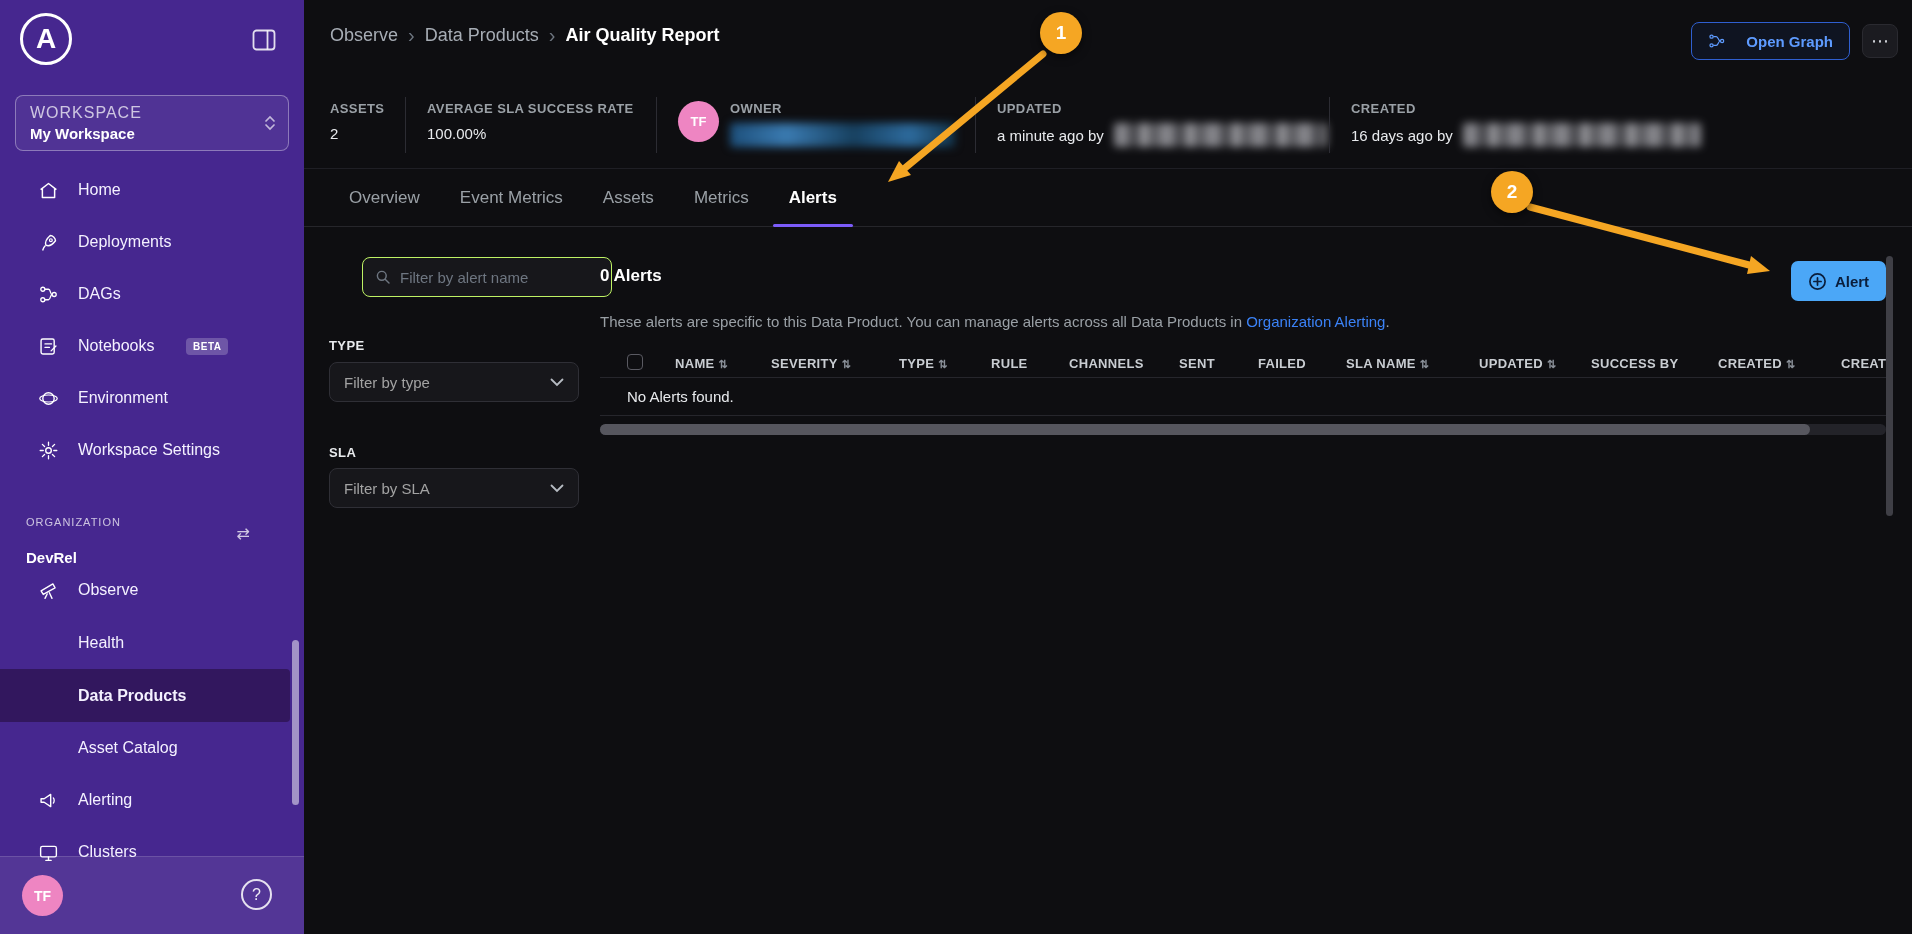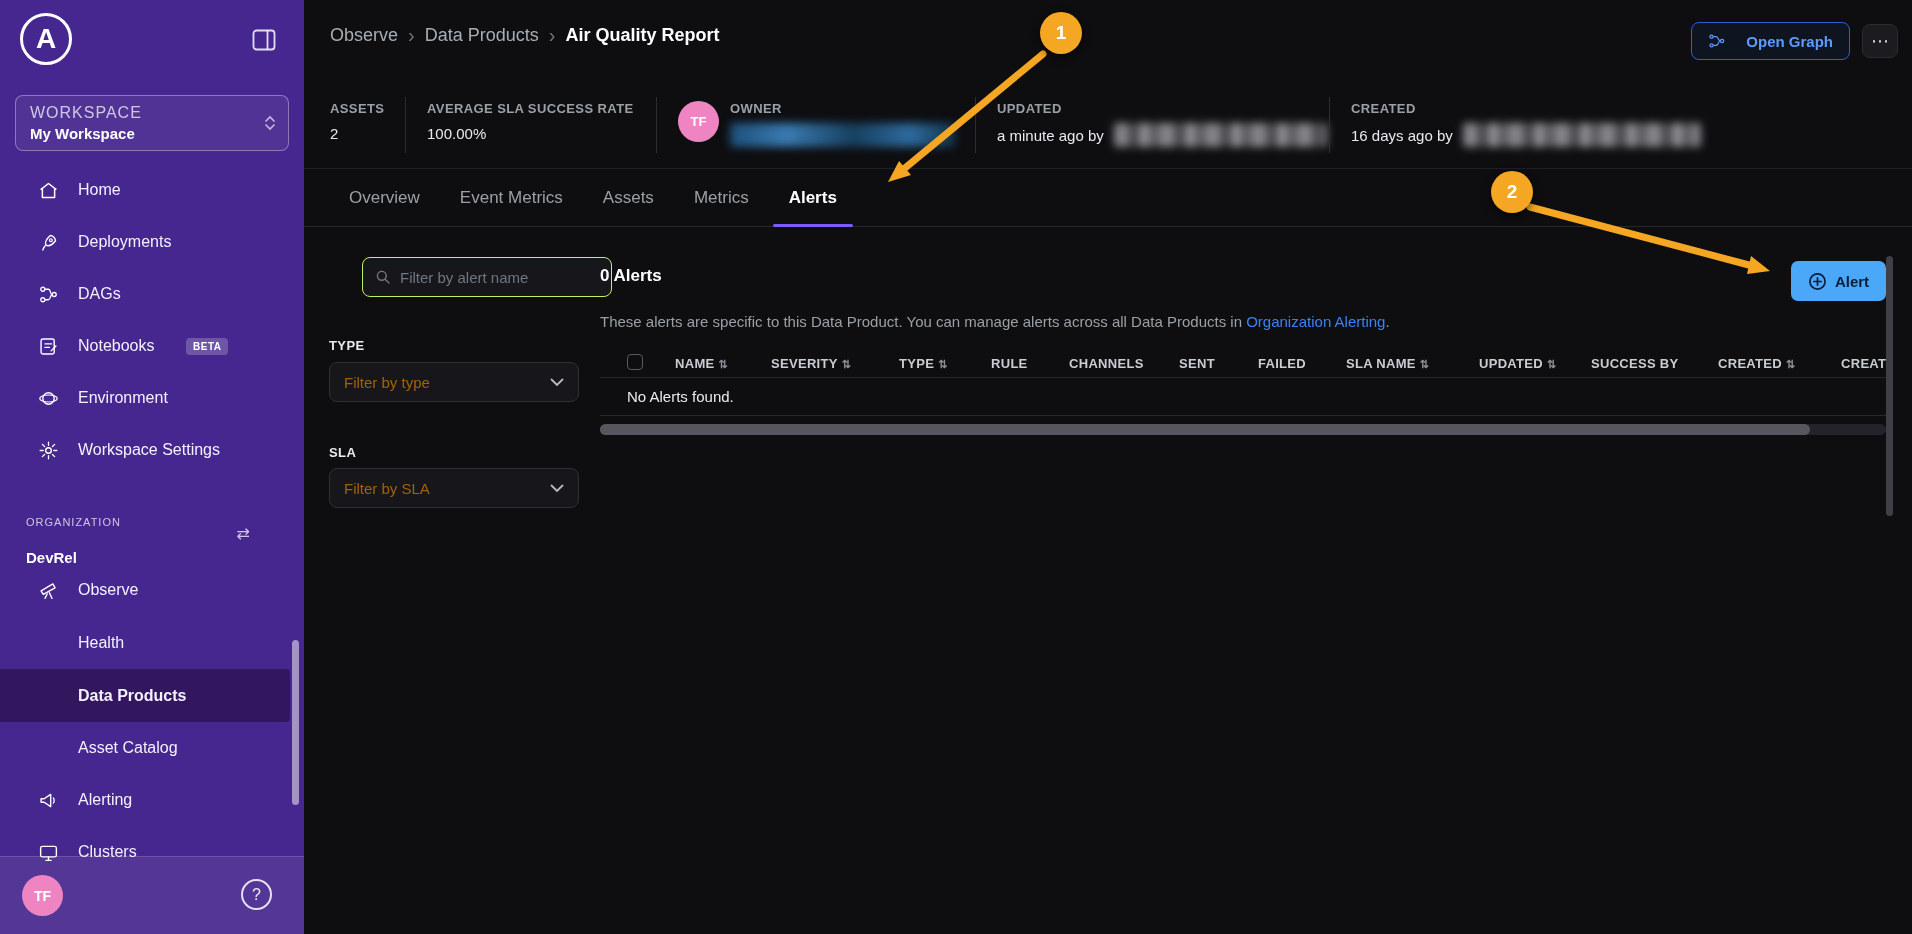--- a/index.html
+++ b/index.html
@@ -68,21 +68,21 @@
   .tab.active { color:#fff; font-weight:bold; }
   .tab.active::after { content:""; position:absolute; left:-16px; right:-16px; bottom:0; height:3px; background:#7C5CFA; border-radius:2px; }
   
   .filters { position:absolute; left:25px; top:257px; width:250px; height:300px; }
   .search-box { position:absolute; left:0; top:0; width:250px; height:40px; background:#17171B; border:1px solid #bef264;
     border-radius:8px; display:flex; align-items:center; padding:0 12px; gap:9px;margin-left:33px; }
   .search-box input { flex:1; background:transparent; border:none; outline:none; color:#C9CDD2; font-size:15px; font-family:"Liberation Sans",sans-serif; }
   .search-box input::placeholder { color:#6E7681; }
   .filter-label { position:absolute; left:0; font-size:13px; font-weight:bold; letter-spacing:.4px; color:#E8EAED; }
   .select-box { position:absolute; left:0; width:250px; height:40px; background:#17171B; border:1px solid #2F2F36; border-radius:8px;
-    display:flex; align-items:center; justify-content:space-between; padding:16px 14px; font-size:15px; color:#a16207; cursor:pointer; }
+    display:flex; align-items:center; justify-content:space-between; padding:16px 14px; font-size:15px; color:#a3a3a3; cursor:pointer; }
   
   .alerts-title { position:absolute; left:296px; top:266px; font-size:17px; font-weight:bold; color:#fff; }
   .alerts-desc { position:absolute; left:296px; top:313px; font-size:15px; color:#9AA0A6; white-space:nowrap; }
   .alerts-desc a { color:#3b82f6; text-decoration:none; cursor:pointer;margin-top:48px; }
   .add-alert-btn { position:absolute; left:1487px; top:261px; width:95px; height:40px; background:#4BA7F7; border-radius:7px;
     display:flex; align-items:center; justify-content:center; gap:8px; color:#0A1E3C; font-size:15px; font-weight:bold; cursor:pointer; }
   .table-header { position:absolute; left:296px; top:350px; width:1286px; height:28px; display:flex; align-items:center;
     padding-left:27px; border-bottom:1px solid #26262C; overflow:hidden; white-space:nowrap; }
   .th { font-size:13px; font-weight:bold; letter-spacing:.3px; color:#C9CDD2; flex:none; }
   .th .sort { color:#8A9099; font-size:11px; margin-left:4px; }

